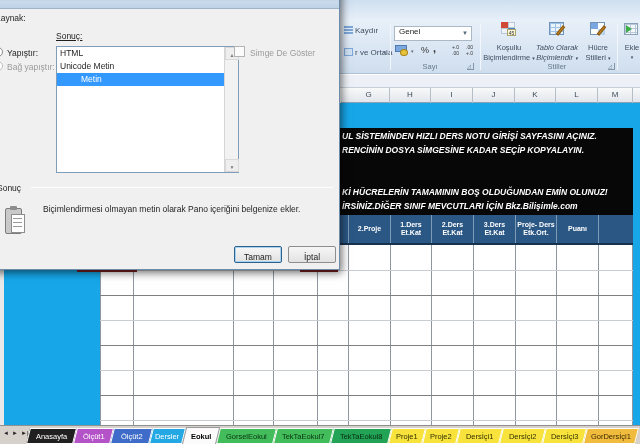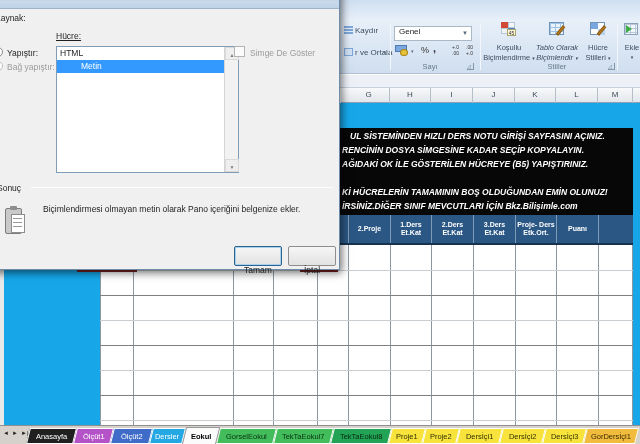--- a/index.html
+++ b/index.html
@@ -102,21 +102,21 @@
   .clip{ position:absolute; left:46px; top:219px; width:22px; height:30px;}
   .clip .board{ position:absolute; left:0; top:2px; width:17px; height:26px;
     background:#c9c9c9; border:1px solid #7d7d7d; border-radius:2px;}
   .clip .tab{ position:absolute; left:5px; top:0; width:7px; height:4px;
     background:#8d8d8d; border-radius:1px;}
   .clip .page{ position:absolute; left:6px; top:8px; width:14px; height:19px;
     background:#fff; border:1px solid #8d8d8d;}
   .clip .pl{ position:absolute; left:8px; width:9px; height:1px; background:#9a9a9a;}
   .dbtn{ position:absolute; width:48px; height:17px; font-size:8.5px;
     background:linear-gradient(#f6f6f6,#e2e2e2); border:1px solid #8e8e8e;
-    border-radius:2px; text-align:center; padding-top:18px; color:#1e1e1e;}
+    border-radius:2px; text-align:center; padding-top:5px; color:#1e1e1e;}
   .dbtn.def{ border-color:#2c628b; box-shadow:0 0 0 1px #a8d2f0 inset;}
 
   
   .ic{ position:absolute; }
   .ic-wrap{ width:9px; height:8px; background:
     repeating-linear-gradient(#7da7d9 0 2px,transparent 2px 3px);}
   .ic-merge{ width:9px; height:8px; background:#cfe0f2; border:1px solid #7da7d9;}
   .ic-money{ width:14px; height:11px;}
   .ic-money .b1{ position:absolute; left:0; top:0; width:12px; height:7px;
     background:#7ba7e0; border:1px solid #4f7ab0;}
@@ -236,23 +236,22 @@
     <div class="colcell" style="left:90px; width:42px;">I</div>
     <div class="colcell" style="left:132px; width:42px;">J</div>
     <div class="colcell" style="left:174px; width:41px;">K</div>
     <div class="colcell" style="left:215px; width:42px;">L</div>
     <div class="colcell" style="left:257px; width:35px;">M</div>
   </div>
 
   <div class="abs cyanrow"></div>
 
   <div class="abs blacknote">
-    <div class="nline" style="top:3px;margin-left:8px;"><span>UL SİSTEMİNDEN </span><b>HIZLI DERS NOTU GİRİŞİ</b><span> SAYFASINI AÇINIZ.</span></div>
+    <div class="nline" style="top:3px;"><span>UL SİSTEMİNDEN </span><b>HIZLI DERS NOTU GİRİŞİ</b><span> SAYFASINI AÇINIZ.</span></div>
     <div class="nline" style="top:17px;">RENCİNİN DOSYA SİMGESİNE KADAR SEÇİP KOPYALAYIN.</div>
-    <div class="nline" style="top:31px;">AĞIDAKİ OK İLE GÖSTERİLEN HÜCREYE (B5) YAPIŞTIRINIZ.</div>
     <div class="nline" style="top:73px;">İRSİNİZ.DİĞER SINIF MEVCUTLARI İÇİN Bkz.Bilişimle.com</div>
     <div class="nline" style="top:59px;">Kİ HÜCRELERİN TAMAMININ BOŞ OLDUĞUNDAN EMİN OLUNUZ!</div>
   </div>
 
   <div class="abs tblhead">
     <div class="thcell" style="left:306px; width:42px;">1.Proje</div>
     <div class="thcell" style="left:348px; width:42px;">2.Proje</div>
     <div class="thcell" style="left:390px; width:41px;">1.Ders Et.Kat</div>
     <div class="thcell" style="left:431px; width:42px;">2.Ders Et.Kat</div>
     <div class="thcell" style="left:473px; width:42px;">3.Ders Et.Kat</div>
@@ -336,29 +335,30 @@
       </div>
     <div class="stab t-amber" style="left:585px; width:52px;">
         <span>GorDersİçi1</span>
       </div>
   </div>
 
   <div class="abs dialog">
     <div class="dlgtitle"></div>
 
     <span class="dlglabel" style="left:36px; top:26px;">Kaynak:</span>
-    <span class="dlglabel" style="left:97px; top:44px; text-decoration:underline;">Hücre:</span>
+    <span class="dlglabel" style="left:97px; top:44px; text-decoration:underline;">Sonuç:</span>
 
     <div class="radio sel" style="left:34px; top:60px;"></div>
     <span class="dlglabel" style="left:48px; top:61px;">Yapıştır:</span>
     <div class="radio dis" style="left:34px; top:74px;"></div>
     <span class="dlglabel dis-txt" style="left:48px; top:75px;">Bağ yapıştır:</span>
 
     <div class="listbox">
       <div class="litem">HTML</div>
+      <div class="litem">Unicode Metin</div>
       <div class="litem sel">Metin</div>
       <div class="lscroll">
         <div class="sarr" style="top:0;">▲</div>
         <div class="sarr" style="bottom:0;">▼</div>
       </div>
     </div>
 
     <div class="checkbox" style="left:275px; top:59px;"></div>
     <span class="dlglabel dis-txt" style="left:291px; top:61px;">Simge De Göster</span>
 

